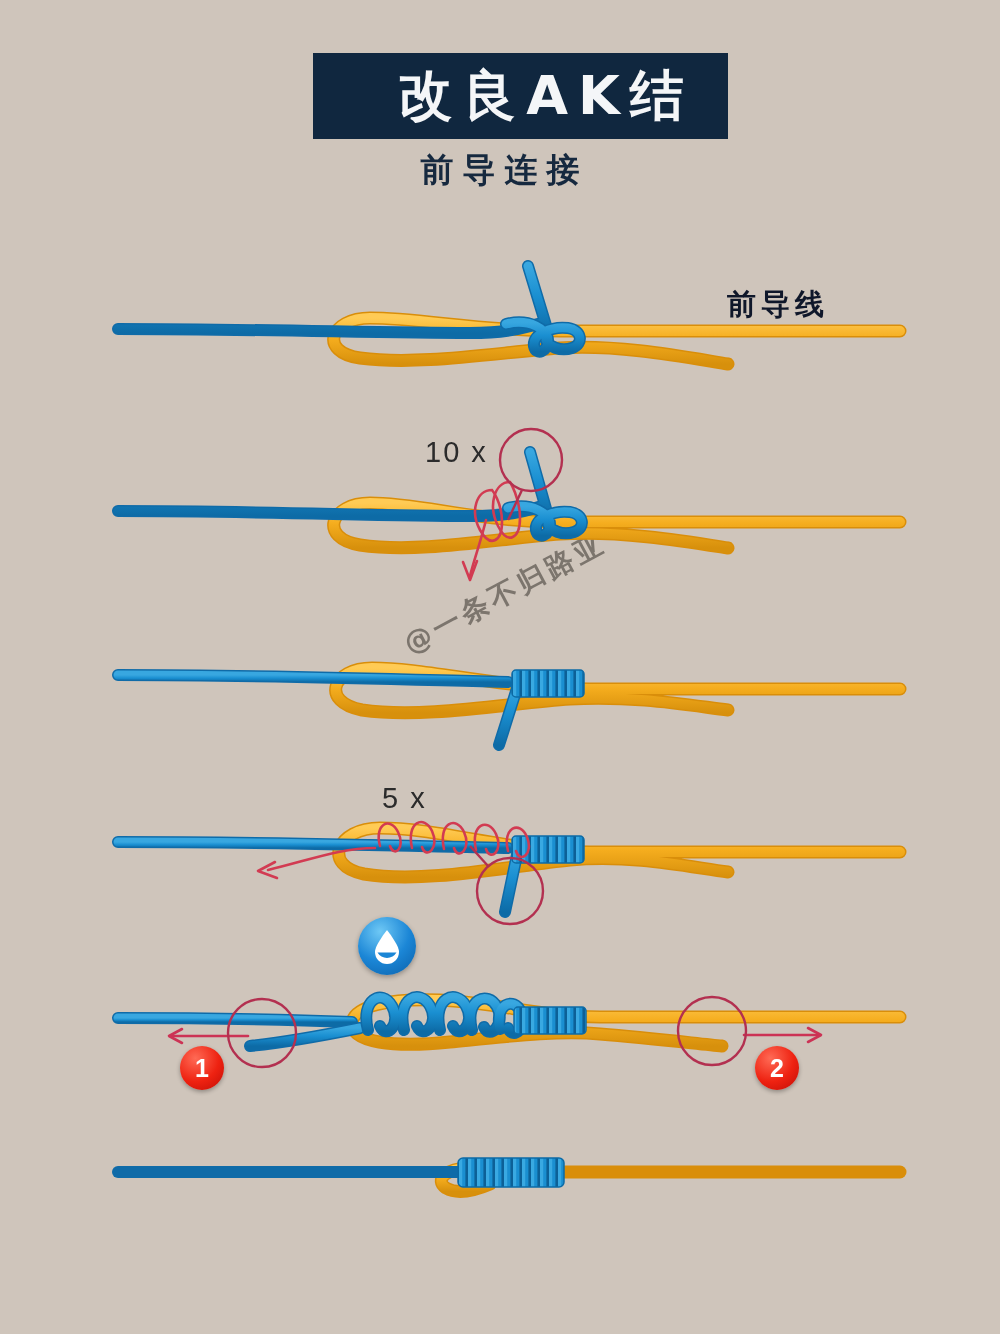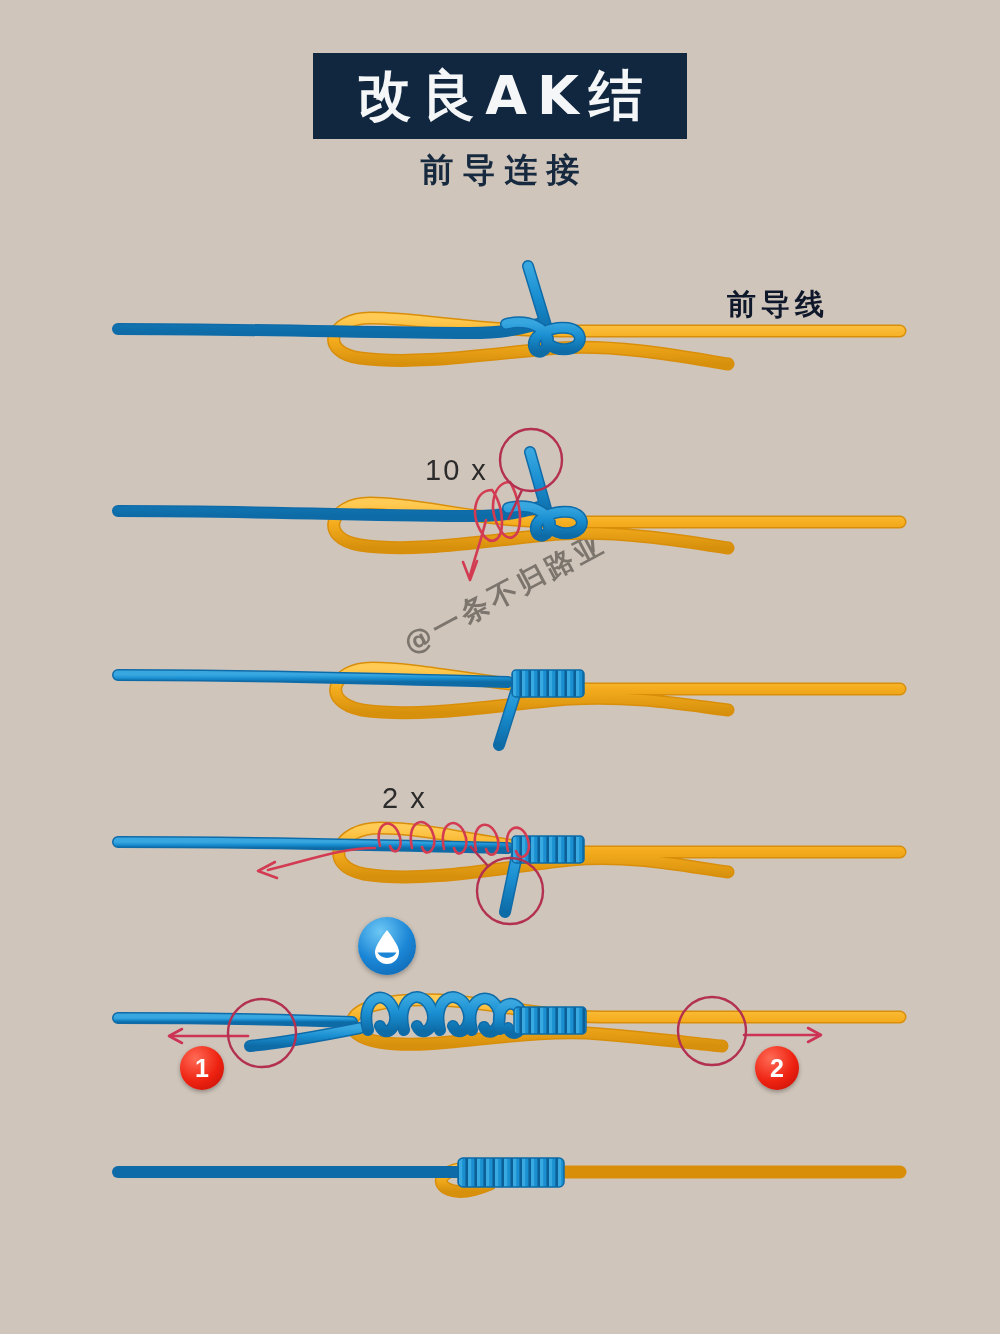--- a/index.html
+++ b/index.html
@@ -7,41 +7,41 @@
     width:1000px;height:1334px;
     background:#cfc5bb;
     font-family:"Liberation Sans","DejaVu Sans",sans-serif;
     overflow:hidden;position:relative;
   }
   #page{position:absolute;inset:0;}
 
   
   .title-box{
     position:absolute;left:313px;top:53px;width:374px;height:86px;
-    background:#10273f;display:flex;align-items:center;justify-content:center;
+    background:#10273f;display:flex;align-items:center;justify-content:center;padding-left:41px;
   }
   .title-box .t{
     color:#f4f6f8;font-size:54px;font-weight:bold;letter-spacing:10px;
     text-indent:10px;line-height:1;font-family:"DejaVu Sans","Liberation Sans",sans-serif;
   }
   .subtitle{
     position:absolute;left:0;top:148px;width:1000px;text-align:center;
     color:#16293f;font-size:33px;font-weight:bold;letter-spacing:9px;text-indent:9px;
     font-family:Liberation Sans, sans-serif;
   }
   .leader-label{
     position:absolute;left:727px;top:285px;
     color:#0f172a;font-size:29px;font-weight:bold;letter-spacing:5px;
     font-family:"DejaVu Sans","Liberation Sans",sans-serif;
   }
   .count-label{
     position:absolute;color:#2b2b2b;font-size:29px;font-family:"Liberation Sans",sans-serif;
     letter-spacing:2px;
   }
-  #lab10{left:425px;top:454px;}
+  #lab10{left:425px;top:436px;}
   #lab5{left:382px;top:782px;}
 
   
   svg.stage{position:absolute;left:0;top:0;width:1000px;height:1334px;}
 
   
   .watermark{
     position:absolute;left:415px;top:625px;
     transform:rotate(-28deg);transform-origin:left bottom;
     color:#5d5750;opacity:.72;font-size:28px;font-weight:bold;letter-spacing:4px;
@@ -73,21 +73,21 @@
 
 <div id="page">
 
   <div class="title-box">
     <div class="t">改良AK结</div>
   </div>
   <div class="subtitle">前导连接</div>
 
   <div class="leader-label">前导线</div>
   <div class="count-label" id="lab10">10 x</div>
-  <div class="count-label" id="lab5">2 x</div>
+  <div class="count-label" id="lab5">5 x</div>
 
   <div class="badge" id="badge1">1</div>
   <div class="badge" id="badge2">2</div>
 
   <div class="drop-badge">
     <svg width="34" height="38" viewBox="0 0 34 38" aria-hidden="true">
       <path d="M17 3 C17 3, 29 18, 29 25 A12 12 0 0 1 5 25 C5 18, 17 3, 17 3 Z" fill="#ffffff"></path>
       <path d="M7.5 25.5 A11 11 0 0 0 26.5 25.5 Z" fill="#1b86d6"></path>
     </svg>
   </div>

